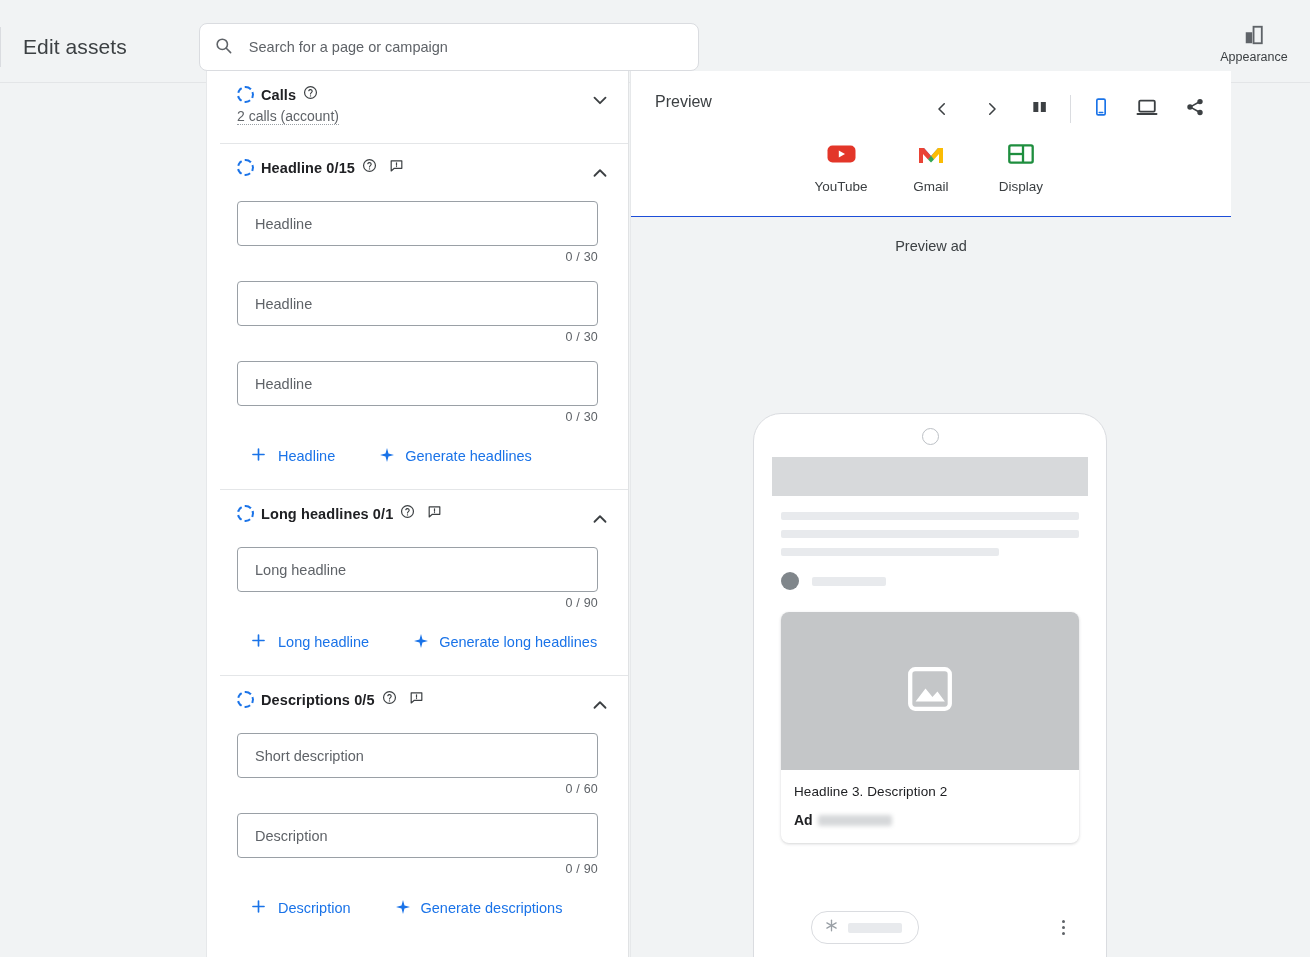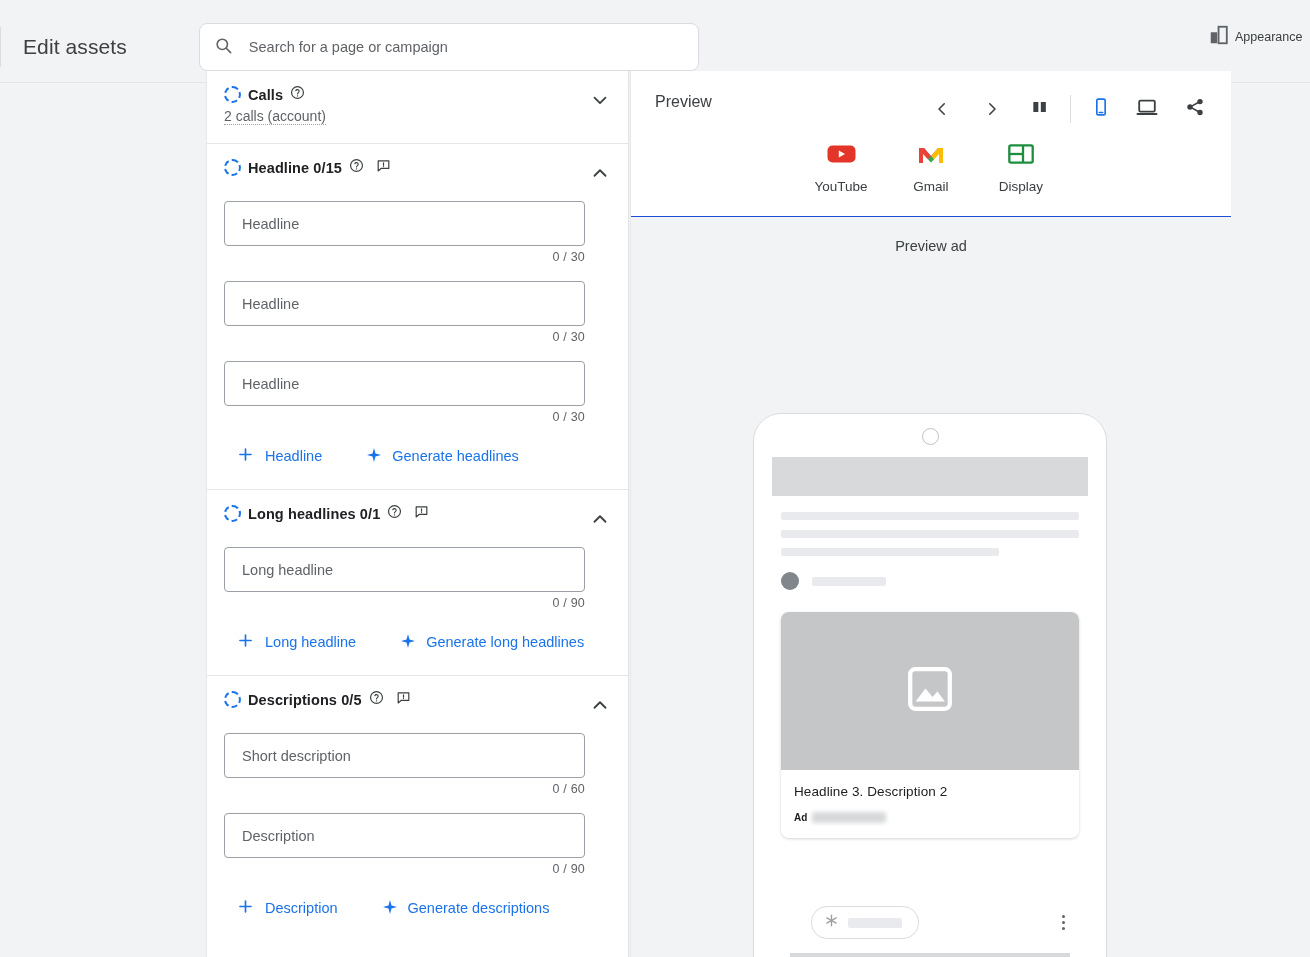--- a/index.html
+++ b/index.html
@@ -34,35 +34,35 @@
   }
   .search-wrap svg { flex: 0 0 auto; }
   .search-input {
     border: none; outline: none; background: transparent;
     font-family: "Liberation Sans", sans-serif; font-size: 14.5px;
     color: #3c4043; margin-left: 14px; width: 430px;
   }
   .search-input::placeholder { color: #5f6368; }
   .appearance-btn {
     position: absolute; right: 10px; top: 4px;
-    width: 92px; display: flex; flex-direction: row;
-    align-items: center; gap: 5px; cursor: pointer; padding-top: 8px;
+    width: 92px; display: flex; flex-direction: column;
+    align-items: center; cursor: pointer; padding-top: 8px;
   }
   .appearance-label { font-size: 12.5px; color: #3c4043; }
 
   
   .editor-panel {
     position: absolute; left: 206px; top: 71px;
     width: 423px; height: 886px;
     background: #fff;
     border-left: 1px solid #e6e8ea;
     border-right: 1px solid #e0e2e4;
     overflow: hidden;
   }
-  .section { border-bottom: 1px solid #e4e6e8; padding: 0 17px; }
+  .section { border-bottom: 1px solid #e4e6e8; padding: 0 17px; margin-left: 13px; }
   .section:last-child { border-bottom: none; }
   .sec-head {
     display: flex; align-items: flex-start; padding-top: 14px; padding-bottom: 0;
     position: relative; min-height: 40px; cursor: pointer;
   }
   .sec-head-left { display: flex; flex-direction: column; }
   .sec-titlerow { display: flex; align-items: center; gap: 7px; }
   .sec-title { font-size: 14.5px; font-weight: bold; color: #202124; letter-spacing: .1px; }
   .sec-sub {
     font-size: 14px; color: #5f6368; margin-top: 4px; margin-left: 0px;
@@ -164,21 +164,21 @@
     box-shadow: 0 1px 3px rgba(60,64,67,.22);
     overflow: hidden;
   }
   .ad-image {
     height: 158px; background: #c4c6c8;
     display: flex; align-items: center; justify-content: center;
   }
   .ad-text { padding: 14px 13px 15px; }
   .ad-headline { font-size: 13.5px; color: #202124; letter-spacing: .1px; }
   .ad-meta { display: flex; align-items: center; gap: 5px; margin-top: 13px; }
-  .ad-badge { font-size: 10px; font-weight: bold; color: #202124; }
+  .ad-badge { font-size: 14px; font-weight: bold; color: #202124; }
   .ad-url-blur {
     width: 74px; height: 11px; background: #d6d8da; border-radius: 2px;
     filter: blur(2.2px);
   }
   .pill-row {
     display: flex; align-items: center; margin: 68px 9px 0; padding: 0 2px;
     justify-content: space-between;
   }
   .pill {
     display: flex; align-items: center; gap: 9px;

